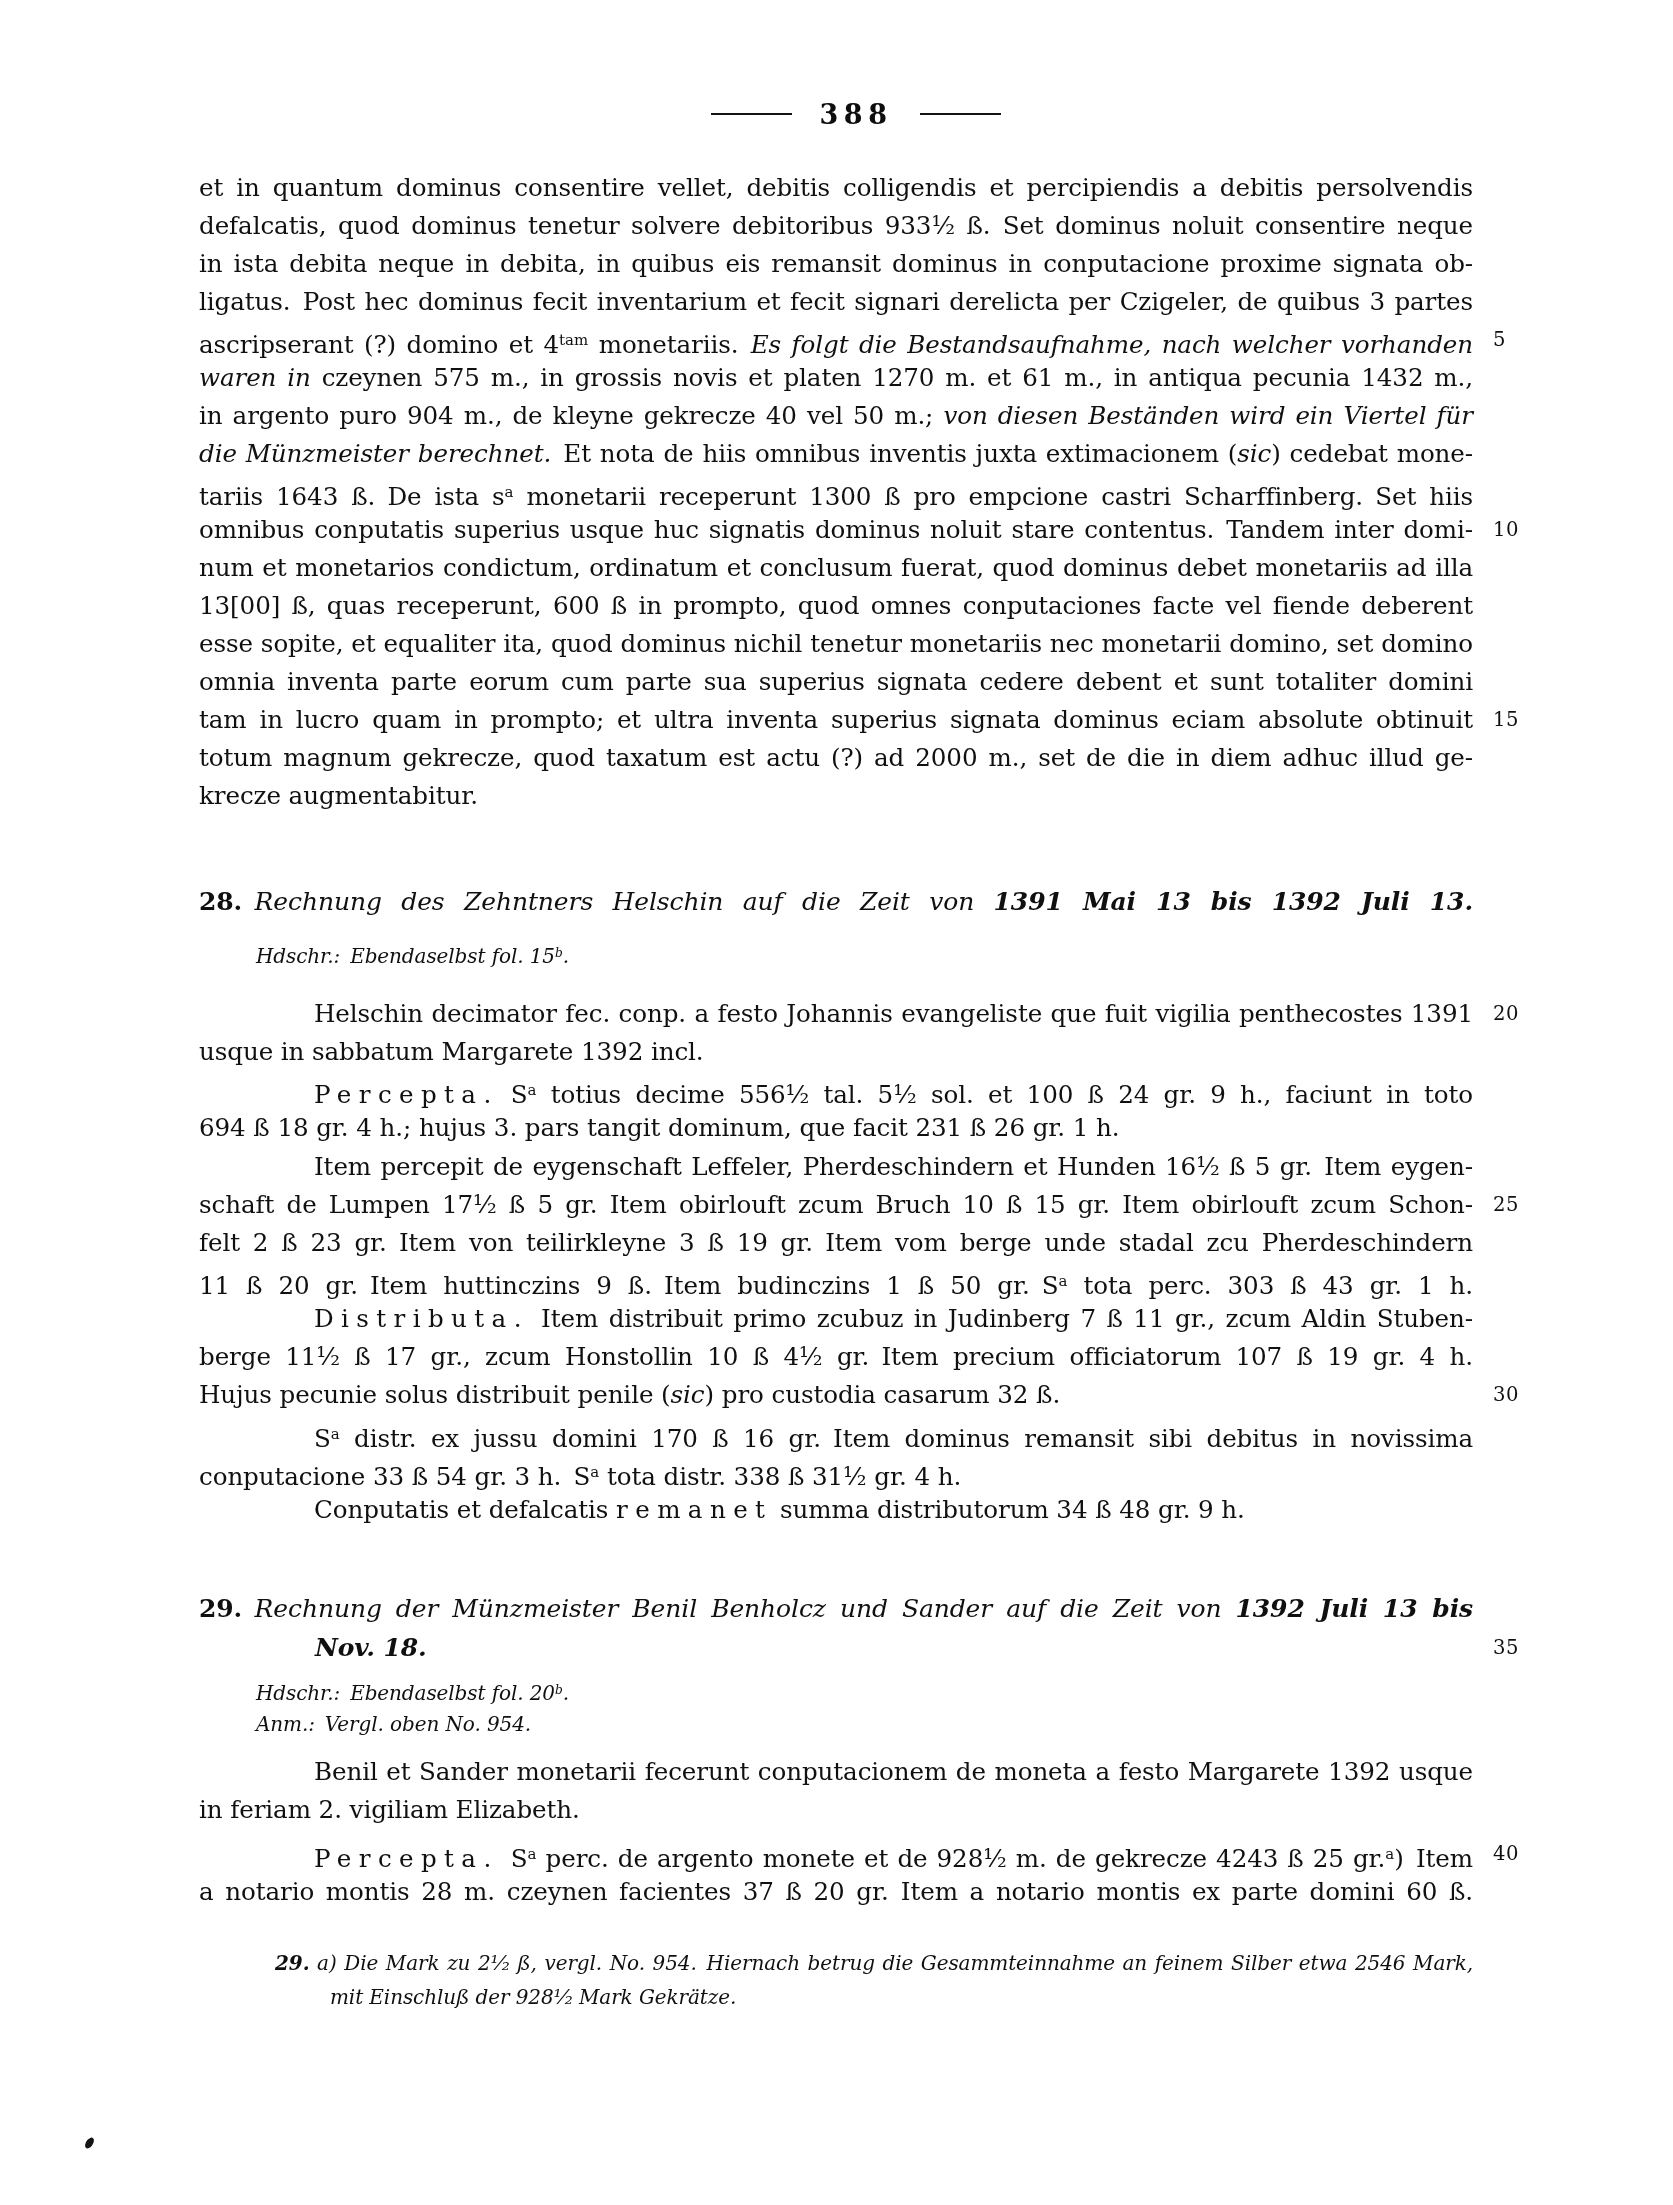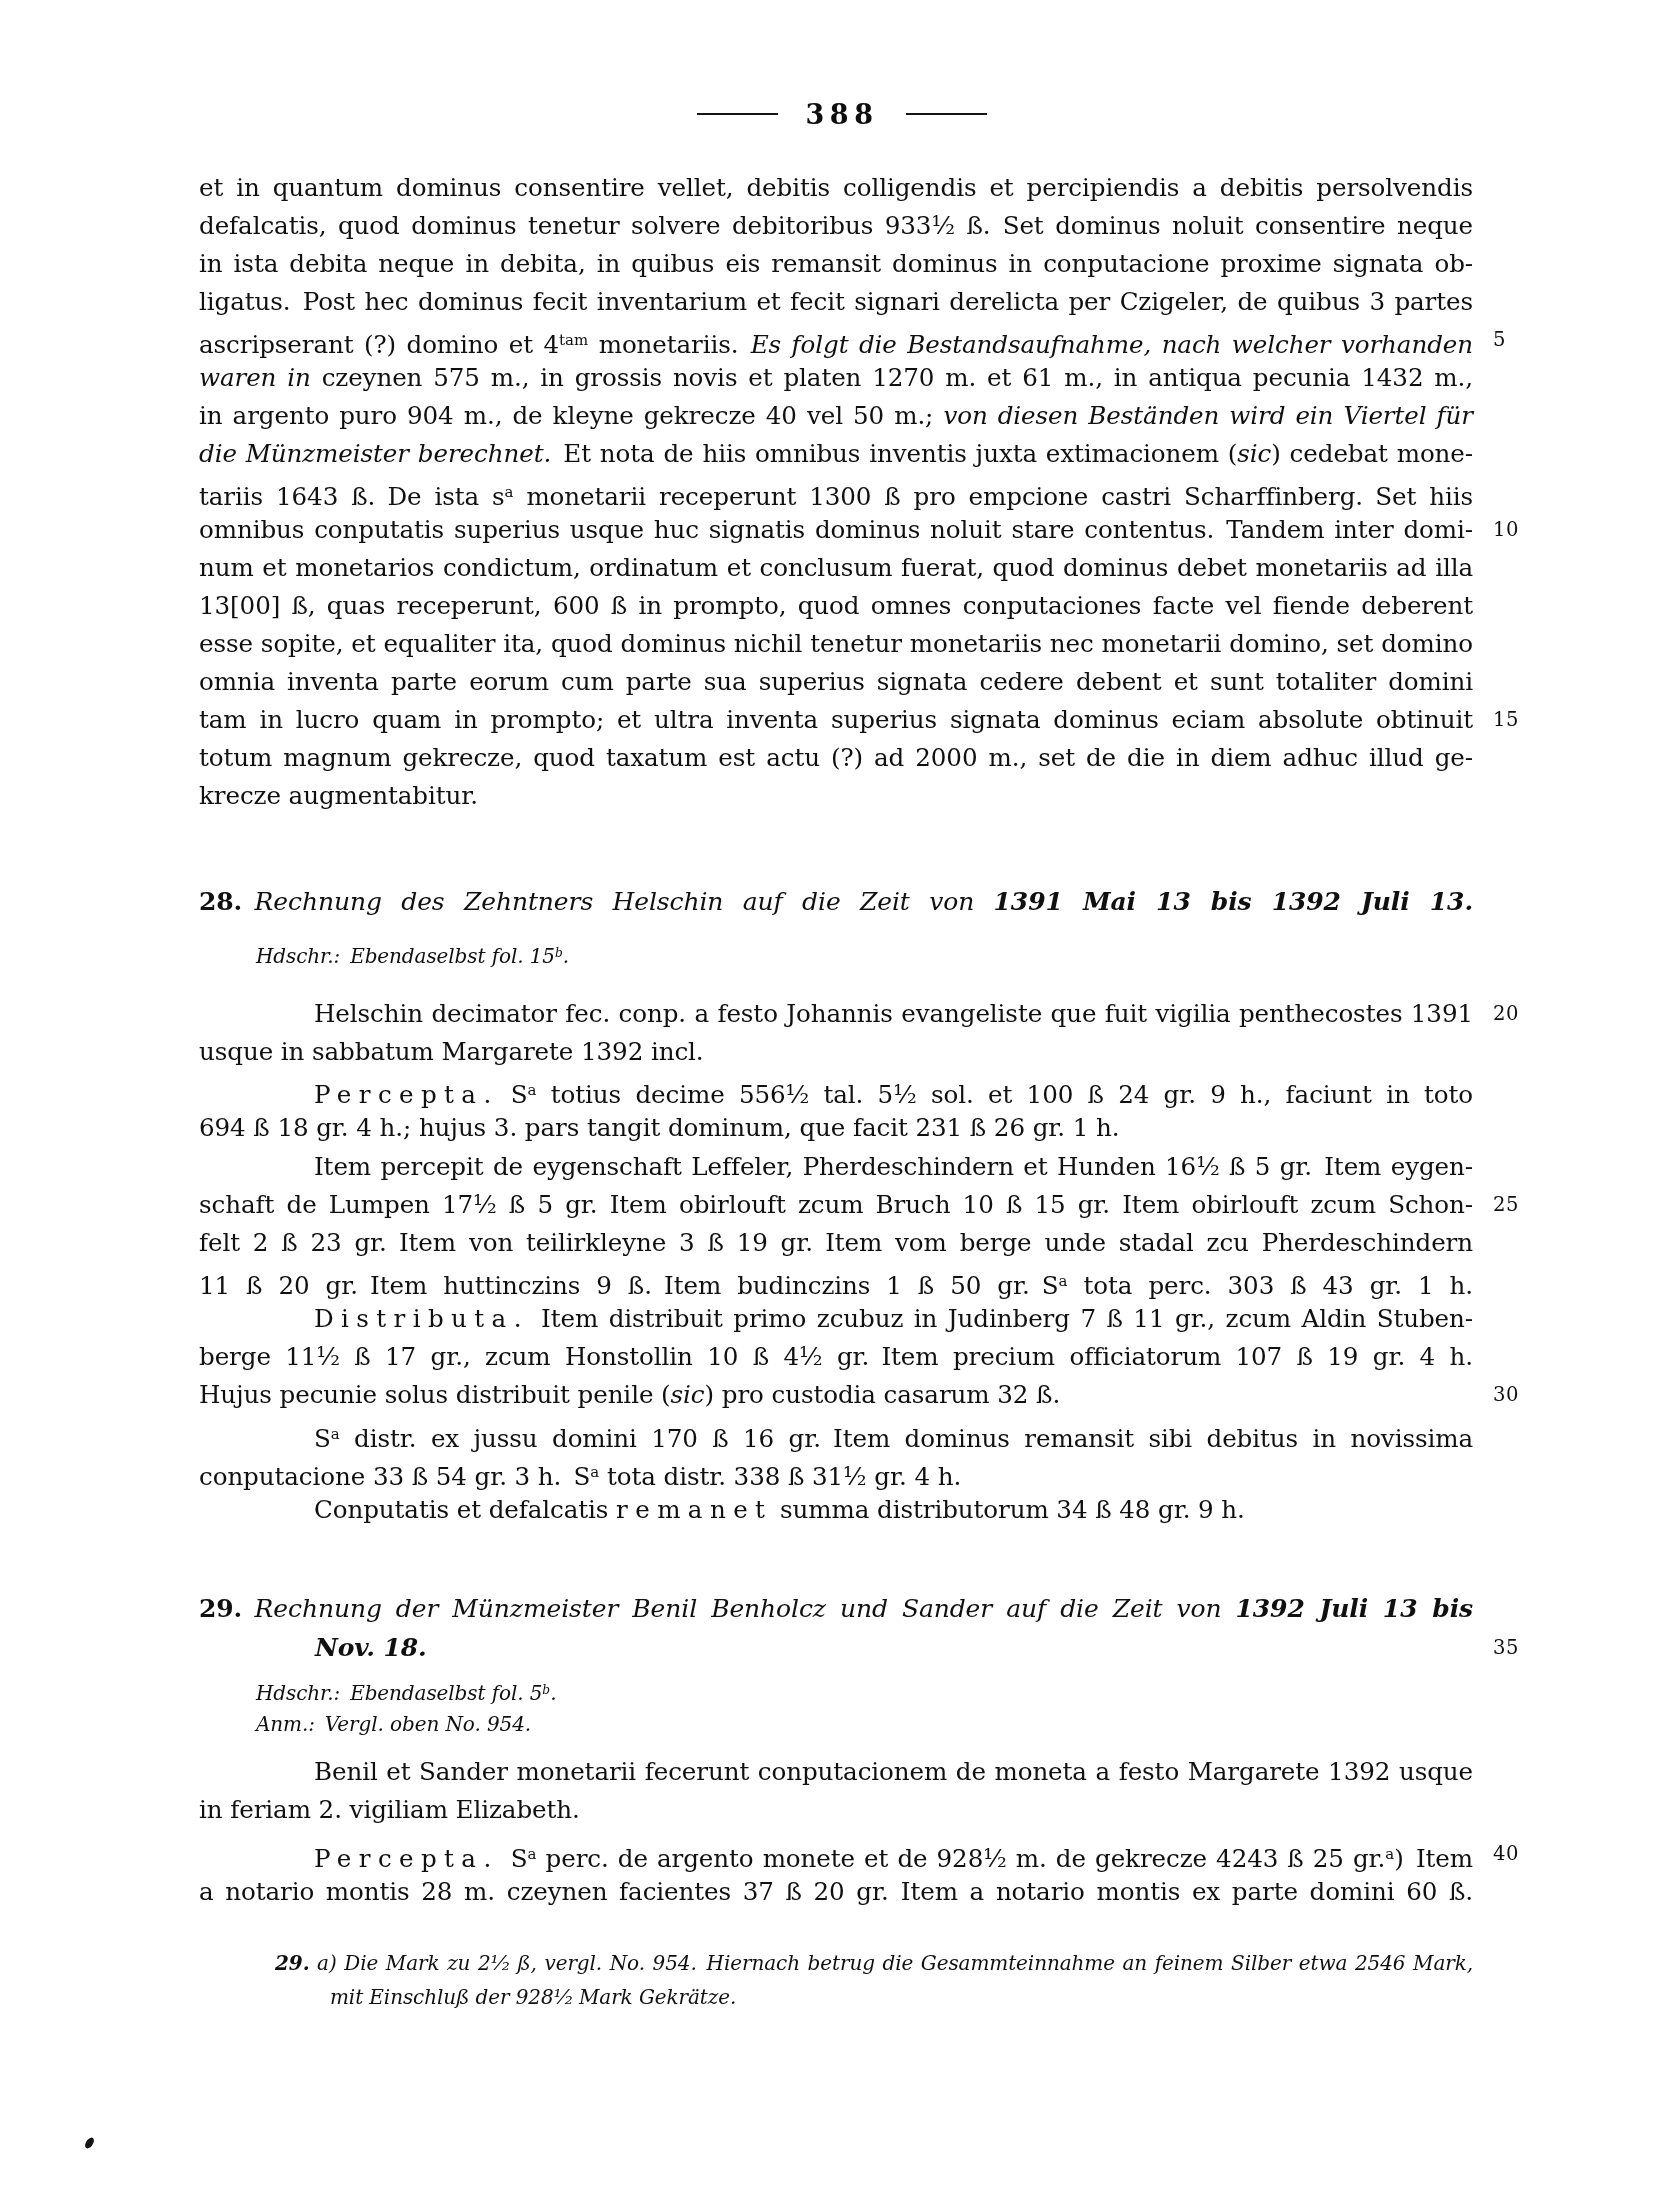--- a/index.html
+++ b/index.html
@@ -3,21 +3,21 @@
 <meta charset="utf-8">
 <style>
   html,body{margin:0;padding:0;background:#e8e8e4;}
   .page{
     position:relative; width:1674px; height:2205px;
     background:#ffffff; color:#101010;
     font-family:"DejaVu Serif","Liberation Serif",serif;
     overflow:hidden;
   }
   .pagehead{
-    position:absolute; top:92px; left:199px; width:1274px; height:44px;
+    position:absolute; top:92px; left:213px; width:1274px; height:44px;
     display:flex; align-items:center; justify-content:center; gap:28px;
   }
   .pagehead .rule{display:inline-block; width:81px; height:2.7px; background:#151515; margin-left:6.5px;}
   .pagehead .rule.r2{margin-left:0; margin-right:-5.5px;}
   .pagenum{font-size:27px; font-weight:bold; letter-spacing:5.5px; color:#0d0d0d;}
   .blk{
     position:absolute; left:199px; width:1274px;
     font-size:24.6px; line-height:38px; letter-spacing:-0.1px;
     text-rendering:optimizeLegibility;
   }
@@ -119,21 +119,21 @@
   <section class="blk" id="para28_6" style="top:1491px">
       <div class="line rag ind"><span>Conputatis et defalcatis </span><span class="sp">remanet</span><span> summa distributorum 34 ß 48 gr. 9 h.</span></div>
     </section>
 
   <section class="blk heading" id="heading29" style="top:1589px">
       <div class="line"><span class="bd">29.</span><span> </span><span class="it">Rechnung der Münzmeister Benil Benholcz und Sander auf die Zeit von </span><span class="bdit">1392 Juli 13 bis</span></div>
       <div class="line rag"><span class="bdit">Nov. 18.</span><span class="linenum">35</span></div>
     </section>
 
   <section class="blk small indent-small" id="hdschr29" style="top:1679px">
-      <div class="line rag"><span class="it">Hdschr.: Ebendaselbst fol. 5</span><span class="itsup">b</span><span class="it">.</span></div>
+      <div class="line rag"><span class="it">Hdschr.: Ebendaselbst fol. 20</span><span class="itsup">b</span><span class="it">.</span></div>
     </section>
 
   <section class="blk small indent-small" id="anm29" style="top:1713px">
       <div class="line rag"><span class="it">Anm.: Vergl. oben No. 954.</span></div>
     </section>
 
   <section class="blk" id="para29_1" style="top:1753px">
       <div class="line ind"><span>Benil et Sander monetarii fecerunt conputacionem de moneta a festo Margarete 1392 usque</span></div>
       <div class="line rag"><span>in feriam 2. vigiliam Elizabeth.</span></div>
     </section>

